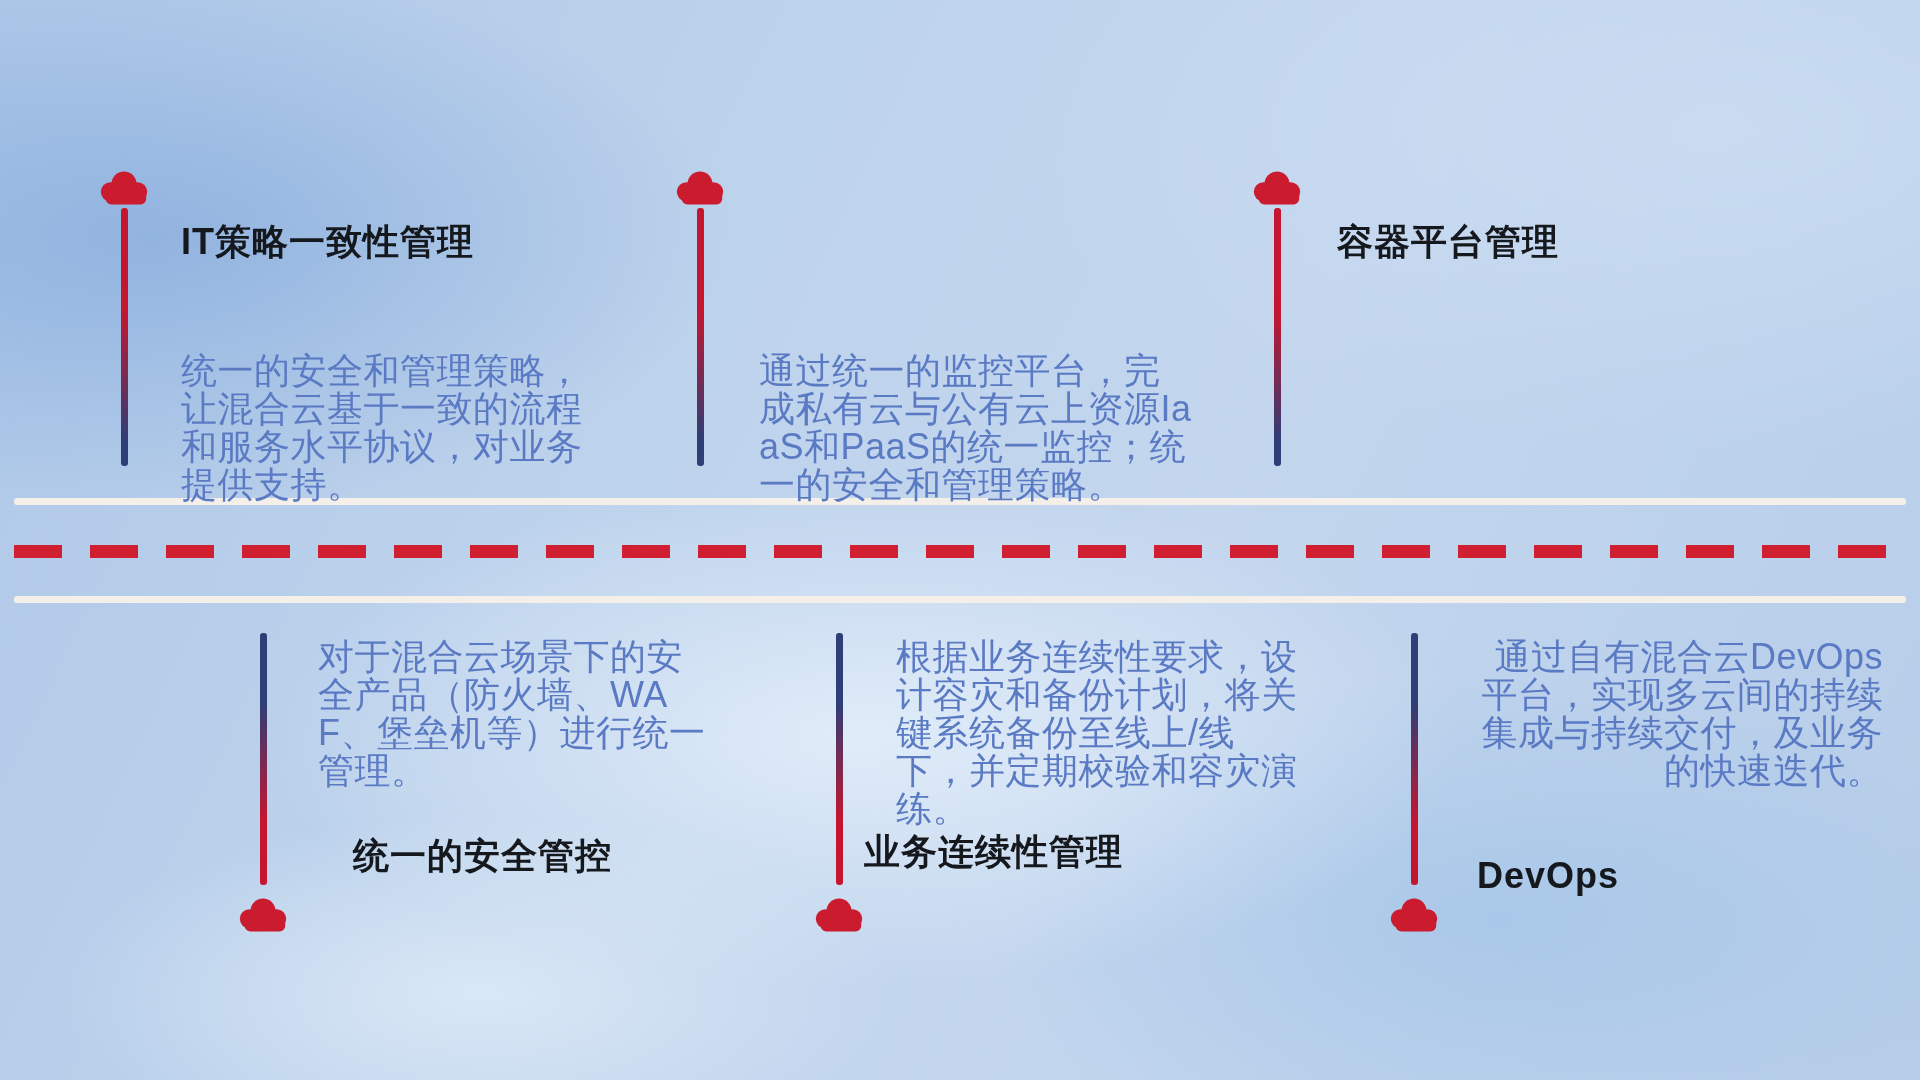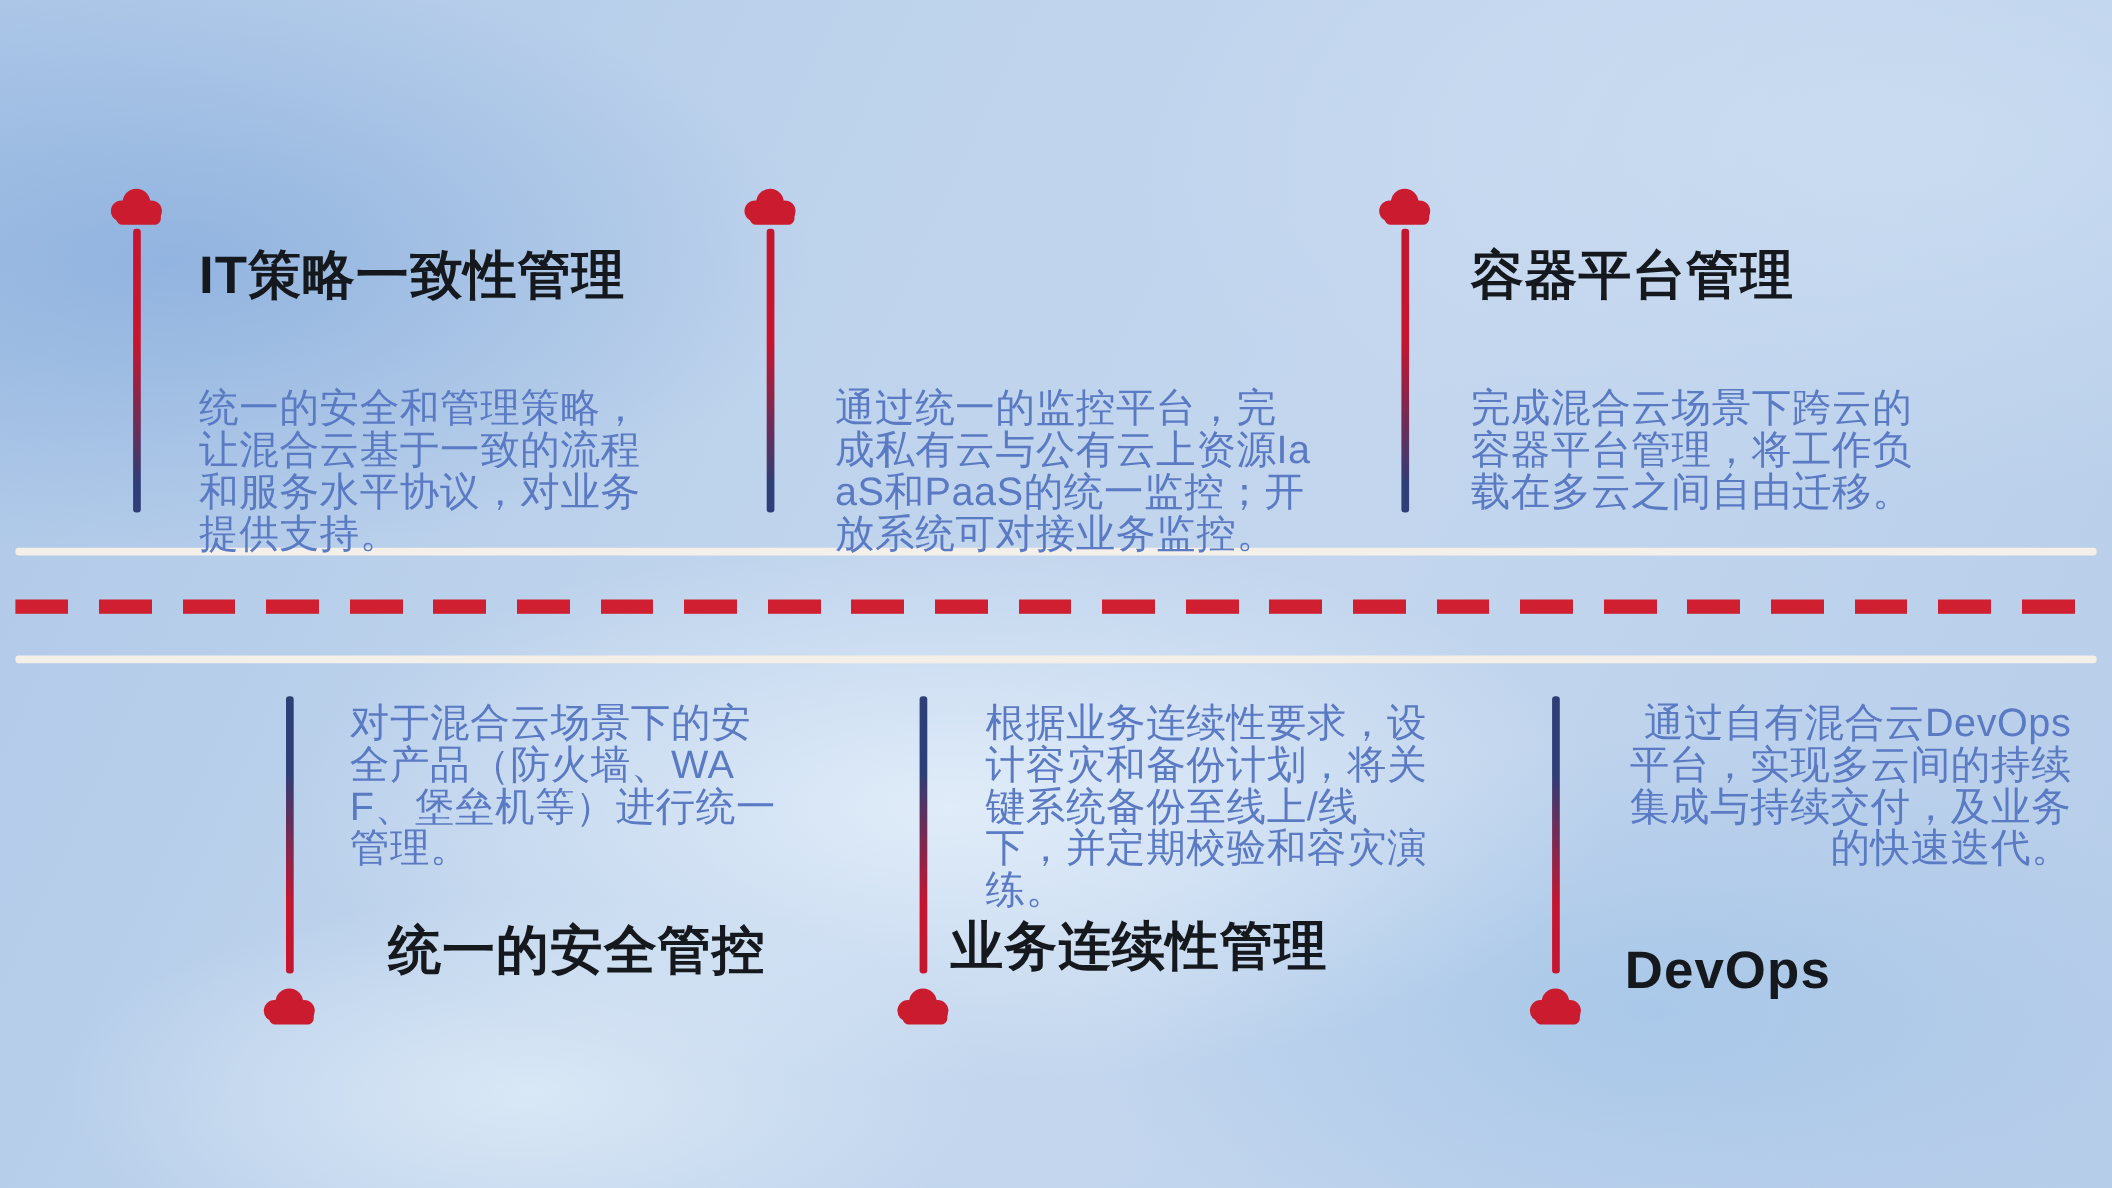--- a/index.html
+++ b/index.html
@@ -56,21 +56,21 @@
   }
   .stem.down {
     background: linear-gradient(to bottom, #c6152f 0%, #c6152f 40%, #2e3e76 90%, #2e3e76 100%);
   }
   .stem.up {
     background: linear-gradient(to bottom, #2e3e76 0%, #2e3e76 28%, #c6152f 75%, #c6152f 100%);
   }
 
   .item-title {
     position: absolute;
-    font-size: 48px;
+    font-size: 36px;
     font-weight: 700;
     color: #15181d;
     letter-spacing: 1px;
     white-space: nowrap;
   }
 
   .item-desc {
     position: absolute;
     font-size: 36px;
     line-height: 38px;
@@ -102,33 +102,32 @@
 
   <div class="cloud-icon" style="left:671px; top:166px;">
     <svg viewBox="0 0 60 40" aria-hidden="true">
       <circle cx="16" cy="25" r="10" fill="currentColor"></circle>
       <circle cx="30" cy="17" r="13" fill="currentColor"></circle>
       <circle cx="44" cy="25" r="10" fill="currentColor"></circle>
       <rect x="11" y="23" width="42" height="15" rx="6" fill="currentColor"></rect>
     </svg>
   </div>
   <div class="stem down" style="left:697px; top:208px; height:258px;"></div>
-  <p class="item-desc" style="left:759px; top:352px; width:436px;">通过统一的监控平台，完成私有云与公有云上资源IaaS和PaaS的统一监控；开放系统可对接业务监控。</p>
+  <p class="item-desc" style="left:759px; top:352px; width:436px;">通过统一的监控平台，完成私有云与公有云上资源IaaS和PaaS的统一监控；统一的安全和管理策略。</p>
 
   <div class="cloud-icon" style="left:1248px; top:166px;">
     <svg viewBox="0 0 60 40" aria-hidden="true">
       <circle cx="16" cy="25" r="10" fill="currentColor"></circle>
       <circle cx="30" cy="17" r="13" fill="currentColor"></circle>
       <circle cx="44" cy="25" r="10" fill="currentColor"></circle>
       <rect x="11" y="23" width="42" height="15" rx="6" fill="currentColor"></rect>
     </svg>
   </div>
   <div class="stem down" style="left:1274px; top:208px; height:258px;"></div>
   <h2 class="item-title" style="left:1337px; top:218px;">容器平台管理</h2>
-  <p class="item-desc" style="left:1337px; top:352px; width:420px;">完成混合云场景下跨云的容器平台管理，将工作负载在多云之间自由迁移。</p>
 
   <div class="stem up" style="left:260px; top:633px; height:252px;"></div>
   <p class="item-desc" style="left:318px; top:638px; width:400px;">对于混合云场景下的安全产品（防火墙、WAF、堡垒机等）进行统一管理。</p>
   <h2 class="item-title" style="left:325px; top:832px;margin-left:28px;">统一的安全管控</h2>
   <div class="cloud-icon" style="left:234px; top:893px;">
     <svg viewBox="0 0 60 40" aria-hidden="true">
       <circle cx="16" cy="25" r="10" fill="currentColor"></circle>
       <circle cx="30" cy="17" r="13" fill="currentColor"></circle>
       <circle cx="44" cy="25" r="10" fill="currentColor"></circle>
       <rect x="11" y="23" width="42" height="15" rx="6" fill="currentColor"></rect>

